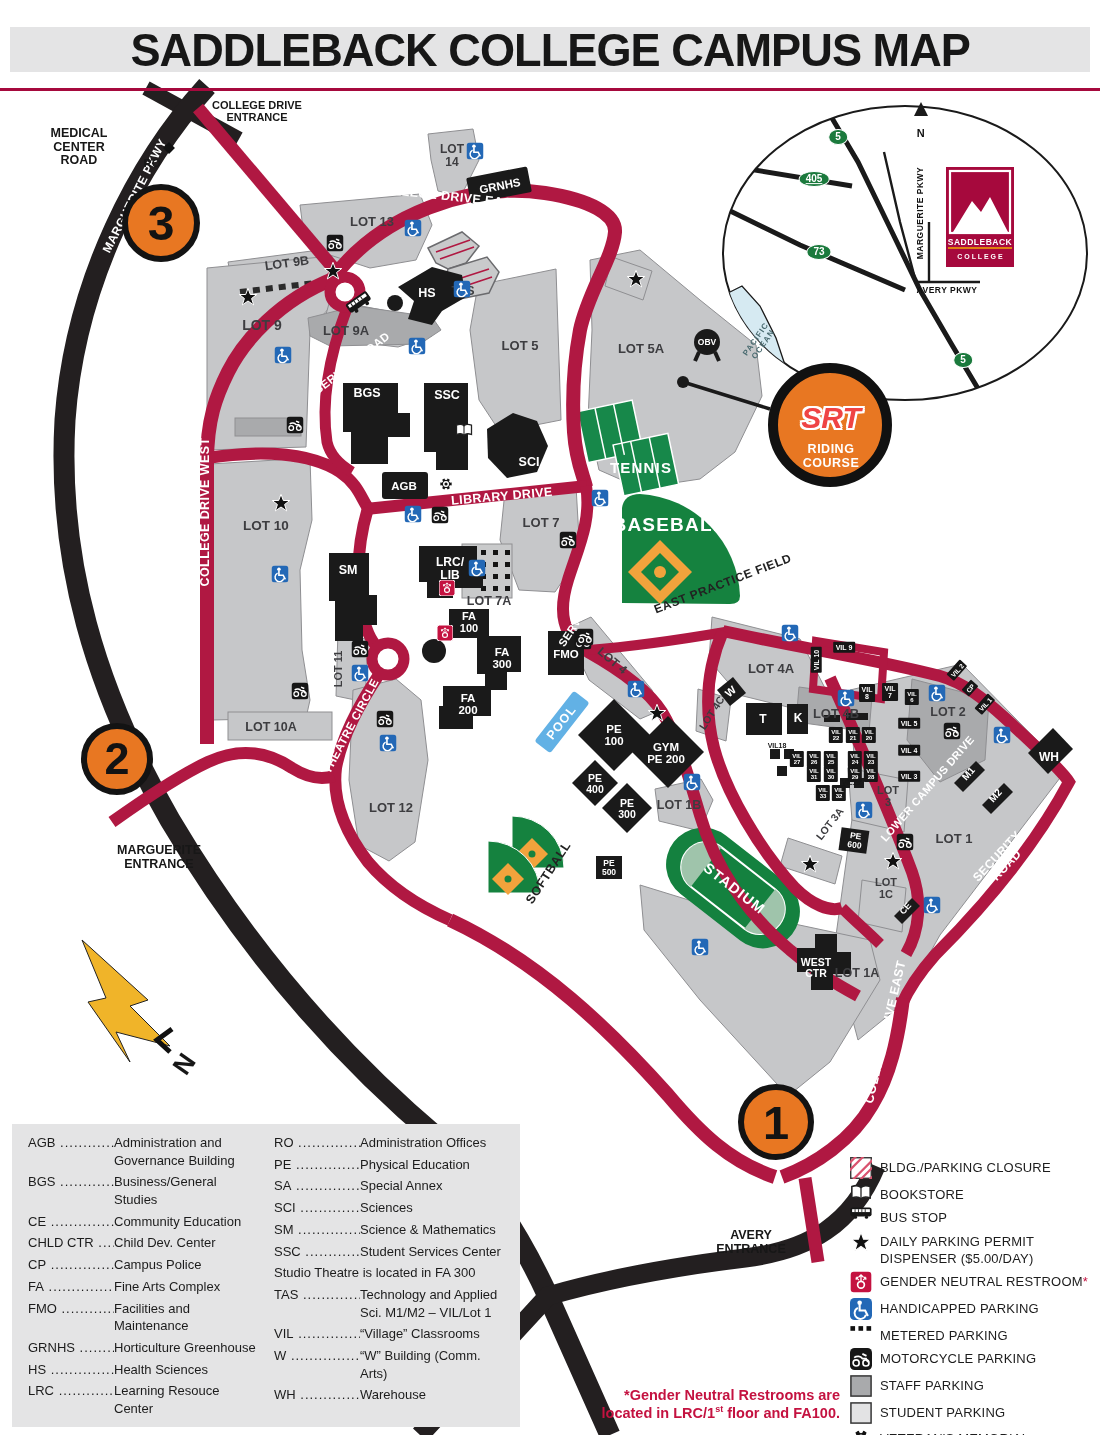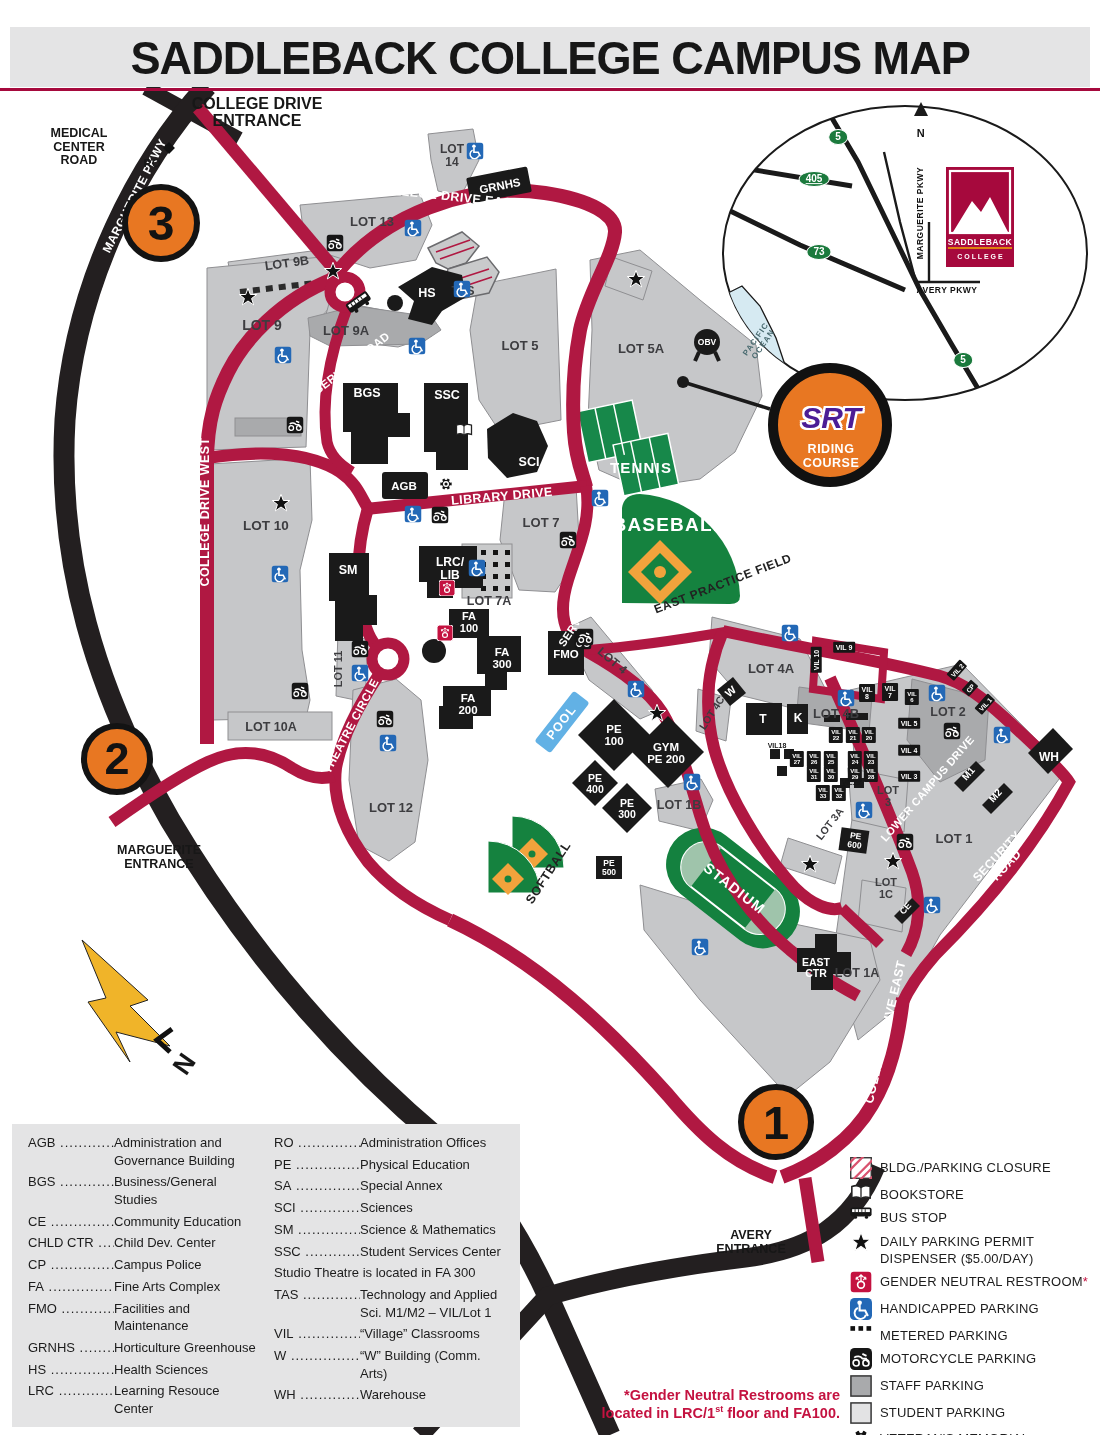--- a/index.html
+++ b/index.html
@@ -1,42 +1,42 @@
 <!DOCTYPE html>
 <html><head>
 <meta charset="utf-8">
 <style>
   html,body{margin:0;padding:0}
   body{width:1100px;height:1435px;position:relative;background:#fff;overflow:hidden;
        font-family:"Liberation Sans", sans-serif;}
   #stage{position:absolute;inset:0;}
   svg.map{position:absolute;left:0;top:0;}
   
-  #hdr{position:absolute;left:10px;top:27px;width:1080px;height:60px;background:#e4e4e5;
+  #hdr{position:absolute;left:10px;top:27px;width:1080px;height:45px;background:#e4e4e5;
        display:flex;align-items:center;justify-content:center;}
   #hdr .t{font-size:47px;font-weight:bold;color:#171717;letter-spacing:-1px;transform:scaleX(.96);white-space:nowrap}
   #rule{position:absolute;left:0;top:88px;width:1100px;height:3px;background:#a6093d}
   
   .ml{position:absolute;font-weight:bold;white-space:pre-line;text-align:center;line-height:1.08;
       transform-origin:center;pointer-events:none}
   .rd{color:#fff;letter-spacing:.4px}
   .lot{color:#3d3d40}
   .bw{color:#fff}
   .blk{color:#171717}
   .tiny{color:#171717}
   .fld-w{color:#fff;letter-spacing:1.2px}
   .fld-b{color:#222;letter-spacing:.6px}
   .pool-lbl{color:#fff;letter-spacing:1px}
   .vb{background:#161616;color:#fff;padding:1.5px 2.5px;border-radius:1px}
   .shield{background:#1b7a3d;color:#fff;border-radius:50%;padding:1.5px 6px;border:1.2px solid #fff;font-weight:bold}
   .inset-b{color:#111;letter-spacing:.5px}
   .inset-o{color:#4a6b70;letter-spacing:1px}
   .logo-t{color:#fff;letter-spacing:.5px}
   .logo-c{color:#fff}
-  .srt-t{color:#4c1d95;font-style:italic;font-weight:900;
+  .srt-t{color:#ef4444;font-style:italic;font-weight:900;
          text-shadow:-2px -2px 0 #fff,2px -2px 0 #fff,-2px 2px 0 #fff,2px 2px 0 #fff,0 -2px 0 #fff,0 2px 0 #fff,-2px 0 0 #fff,2px 0 0 #fff}
   .srt-s{color:#fff;letter-spacing:.5px}
   
   .mi{position:absolute;pointer-events:none;line-height:0}
   .mi svg{display:block}
   
   .marker{position:absolute;background:#e87722;border:6px solid #131313;border-radius:50%;
           display:flex;align-items:center;justify-content:center;font-weight:bold;color:#131313;box-sizing:border-box}
   
   #bkey{position:absolute;left:12px;top:1124px;width:508px;height:303px;background:#e4e4e5;box-sizing:border-box;
@@ -325,21 +325,21 @@
       <div class="ml bw" style="left: 666px; top: 753px; font-size: 11.5px; transform: translate(-50%, -50%) rotate(0deg);">GYM
 PE 200</div>
       <div class="ml bw" style="left: 595px; top: 784px; font-size: 10.5px; transform: translate(-50%, -50%) rotate(0deg);">PE
 400</div>
       <div class="ml bw" style="left: 627px; top: 809px; font-size: 10.5px; transform: translate(-50%, -50%) rotate(0deg);">PE
 300</div>
       <div class="ml bw" style="left: 609px; top: 868px; font-size: 8.5px; transform: translate(-50%, -50%) rotate(0deg);">PE
 500</div>
       <div class="ml bw" style="left: 855px; top: 841px; font-size: 8.5px; transform: translate(-50%, -50%) rotate(8deg);">PE
 600</div>
-      <div class="ml bw" style="left: 816px; top: 968px; font-size: 10.5px; transform: translate(-50%, -50%) rotate(0deg);">EAST
+      <div class="ml bw" style="left: 816px; top: 968px; font-size: 10.5px; transform: translate(-50%, -50%) rotate(0deg);">WEST
 CTR</div>
       <div class="ml bw" style="left: 763px; top: 719px; font-size: 12px; transform: translate(-50%, -50%) rotate(0deg);">T</div>
       <div class="ml bw" style="left: 798px; top: 718px; font-size: 12px; transform: translate(-50%, -50%) rotate(0deg);">K</div>
       <div class="ml bw" style="left: 731px; top: 692px; font-size: 11px; transform: translate(-50%, -50%) rotate(-40deg);">W</div>
       <div class="ml bw" style="left: 1049px; top: 757px; font-size: 12px; transform: translate(-50%, -50%) rotate(0deg);">WH</div>
       <div class="ml bw" style="left: 969px; top: 774px; font-size: 10px; transform: translate(-50%, -50%) rotate(-48deg);">M1</div>
       <div class="ml bw" style="left: 996px; top: 796px; font-size: 10px; transform: translate(-50%, -50%) rotate(-48deg);">M2</div>
       <div class="ml bw" style="left: 906px; top: 909px; font-size: 9px; transform: translate(-50%, -50%) rotate(-48deg);">CE</div>
       <div class="ml bw" style="left: 707px; top: 343px; font-size: 8.5px; transform: translate(-50%, -50%) rotate(0deg);">OBV</div>
       <div class="ml vb" style="left: 816px; top: 660px; font-size: 7px; transform: translate(-50%, -50%) rotate(-90deg);">VIL 10</div>
@@ -383,21 +383,21 @@
       <div class="ml vb" style="left: 823px; top: 793px; font-size: 6px; transform: translate(-50%, -50%) rotate(0deg);">VIL
 33</div>
       <div class="ml vb" style="left: 839px; top: 793px; font-size: 6px; transform: translate(-50%, -50%) rotate(0deg);">VIL
 32</div>
       <div class="ml fld-w" style="left: 641px; top: 468px; font-size: 15px; transform: translate(-50%, -50%) rotate(0deg);">TENNIS</div>
       <div class="ml fld-w" style="left: 669px; top: 525px; font-size: 19px; transform: translate(-50%, -50%) rotate(0deg); text-align: center;">BASEBALL</div>
       <div class="ml fld-w" style="left: 734px; top: 889px; font-size: 14.5px; transform: translate(-50%, -50%) rotate(38deg);">STADIUM</div>
       <div class="ml fld-b" style="left: 549px; top: 873px; font-size: 12.5px; transform: translate(-50%, -50%) rotate(-57deg);">SOFTBALL</div>
       <div class="ml fld-b" style="left: 723px; top: 584px; font-size: 12px; transform: translate(-50%, -50%) rotate(-21deg);">EAST PRACTICE FIELD</div>
       <div class="ml pool-lbl" style="left: 562px; top: 723px; font-size: 12.5px; transform: translate(-50%, -50%) rotate(-52deg);">POOL</div>
-      <div class="ml blk" style="left: 257px; top: 112px; font-size: 16px; transform: translate(-50%, -50%) rotate(0deg);">COLLEGE DRIVE
+      <div class="ml blk" style="left: 257px; top: 112px; font-size: 11px; transform: translate(-50%, -50%) rotate(0deg);">COLLEGE DRIVE
 ENTRANCE</div>
       <div class="ml blk" style="left: 79px; top: 147px; font-size: 12.5px; transform: translate(-50%, -50%) rotate(0deg);">MEDICAL
 CENTER
 ROAD</div>
       <div class="ml blk" style="left: 152px; top: 163px; font-size: 11.5px; transform: translate(-50%, -50%) rotate(0deg);">RO</div>
       <div class="ml blk" style="left: 159px; top: 857px; font-size: 12.5px; transform: translate(-50%, -50%) rotate(0deg);">MARGUERITE
 ENTRANCE</div>
       <div class="ml blk" style="left: 751px; top: 1242px; font-size: 12.5px; transform: translate(-50%, -50%) rotate(0deg);">AVERY
 ENTRANCE</div>
       <div class="ml tiny" style="left: 777px; top: 746px; font-size: 7px; transform: translate(-50%, -50%) rotate(0deg);">VIL18</div>

